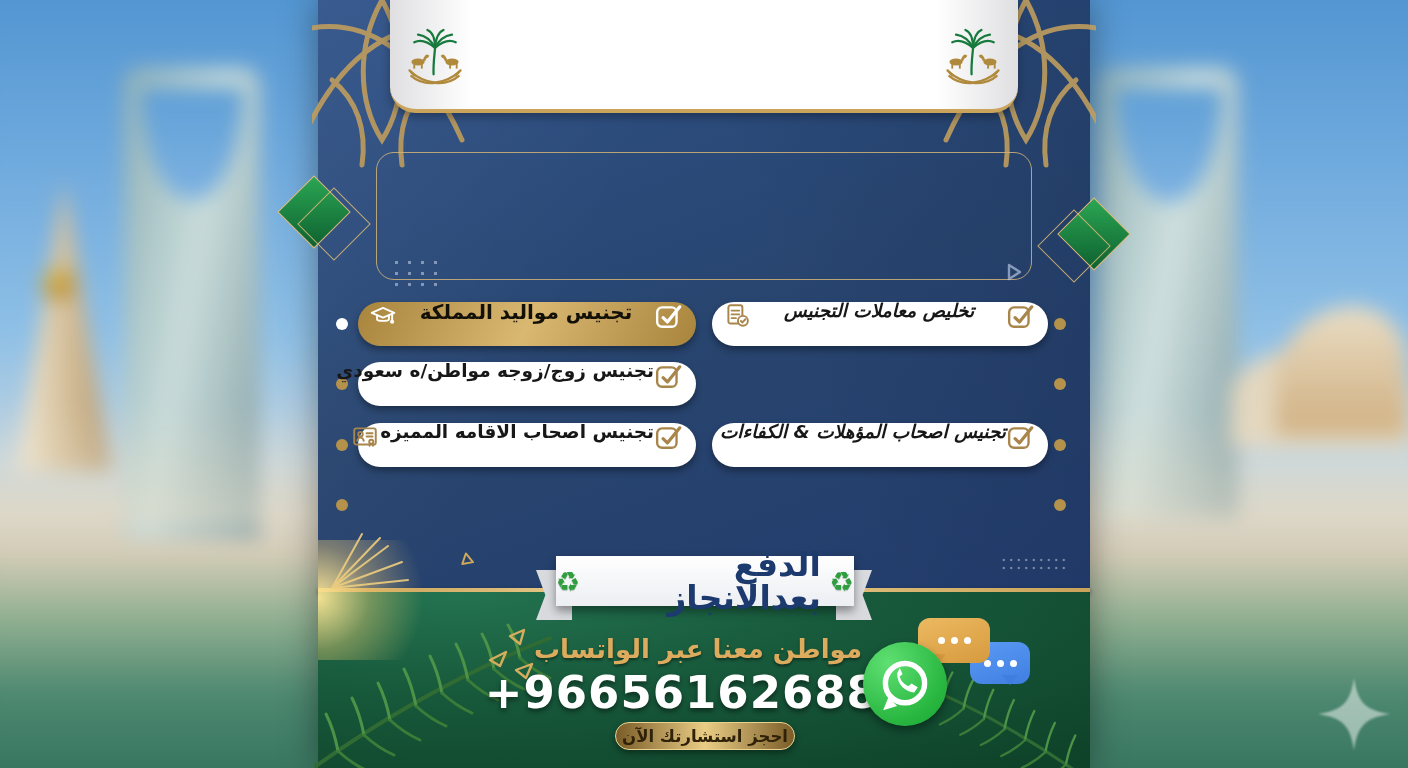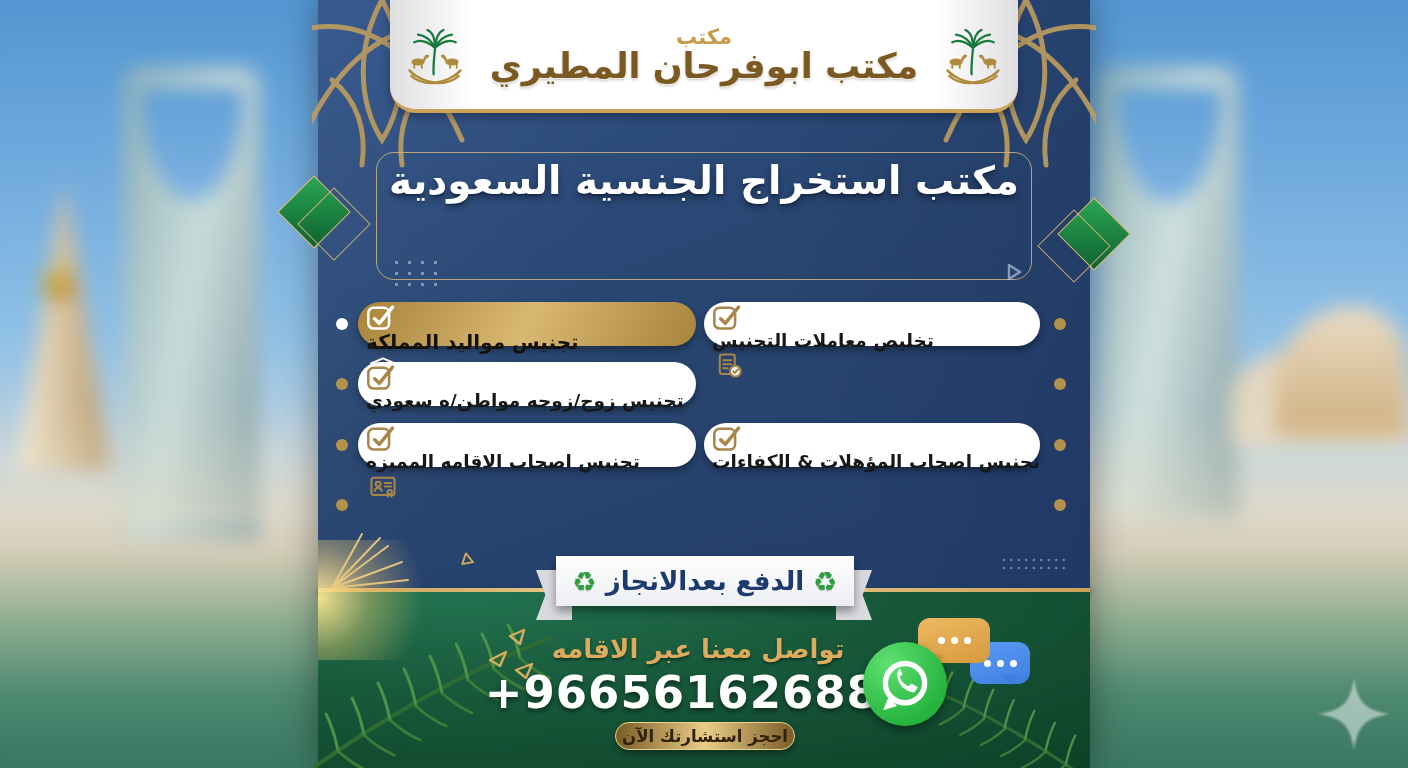--- a/index.html
+++ b/index.html
@@ -82,32 +82,32 @@
           background-image:radial-gradient(rgba(200,212,235,.55) 1.7px,transparent 1.9px);
           background-size:13px 11px;}
   .dots-b{position:absolute;left:682px;top:556px;width:66px;height:15px;
           background-image:radial-gradient(rgba(255,255,255,.42) 1.3px,transparent 1.5px);
           background-size:7.5px 8px;}
   .play-tri{position:absolute;left:686px;top:262px;}
   .mini-tri{position:absolute;left:142px;top:553px;transform:rotate(24deg);}
 
   
   .pill{position:absolute;height:44px;border-radius:22px;background:#ffffff;
-        box-shadow:0 4px 7px rgba(0,0,0,.35);display:flex;align-items:flex-end;
-        padding:0 8px;direction:rtl;flex-direction:column;}
+        box-shadow:0 4px 7px rgba(0,0,0,.35);display:flex;align-items:flex-start;
+        padding:0 8px;direction:rtl;}
   .pill .chk{flex:0 0 30px;height:28px;color:#a8854a;margin-right:4px;}
   .pill .lbl{flex:1;text-align:center;font-size:18.5px;font-weight:bold;color:#171717;
              white-space:nowrap;line-height:1;}
   .pill .ic{flex:0 0 30px;height:28px;color:#a8854a;margin-left:2px;}
   .pill .ic.empty{flex:0 0 10px;}
   .pill-gold{background:linear-gradient(115deg,#a8843c 0%,#d9b872 50%,#a8843c 100%);}
   .pill-gold .chk,.pill-gold .ic{color:#ffffff;}
   .pill-gold .lbl{color:#131008;font-size:20px;}
   .col-l{left:40px;width:338px;}
-  .col-r{left:386px;width:336px;}
+  .col-r{left:394px;width:336px;font-style:italic;}
   .r1{top:302px;} .r2{top:362px;} .r3{top:423px;} .r4{top:483px;}
   .bullet{position:absolute;width:12px;height:12px;border-radius:50%;}
   .b-gold{background:#b5924c;} .b-white{background:#ffffff;}
   .bl{left:18px;} .br{left:736px;}
   .bt1{top:318px;} .bt2{top:378px;} .bt3{top:439px;} .bt4{top:499px;}
 
   
   .goldline{position:absolute;left:0;top:588px;width:100%;height:4px;
             background:linear-gradient(90deg,#c49a50,#eed393 40%,#caa35a);
             box-shadow:0 2px 4px rgba(0,0,0,.45);}
@@ -118,21 +118,21 @@
   .rays{position:absolute;left:0;top:528px;}
 
   
   .ribbon-tail{position:absolute;top:570px;width:36px;height:50px;background:#d8dade;}
   .rt-l{left:218px;clip-path:polygon(0 0,100% 0,100% 100%,0 100%,26% 50%);}
   .rt-r{left:518px;clip-path:polygon(0 0,100% 0,74% 50%,100% 100%,0 100%);}
   .ribbon{position:absolute;left:238px;top:556px;width:298px;height:50px;
           background:linear-gradient(180deg,#ffffff 0%,#eceef2 100%);
           box-shadow:0 5px 9px rgba(0,0,0,.4);
           display:flex;align-items:center;justify-content:center;gap:9px;direction:rtl;}
-  .ribbon .txt{font-size:26px;font-weight:bold;color:#1c3a6e;line-height:1;}
+  .ribbon .txt{font-size:33px;font-weight:bold;color:#1c3a6e;line-height:1;}
   .recycle{font-size:27px;line-height:1;color:#2e9e3f;font-weight:bold;
            text-shadow:0 1px 1px rgba(0,60,0,.3);}
 
   
   .wa-label{position:absolute;left:90px;top:634px;width:580px;text-align:center;
             font-size:26px;font-weight:bold;color:#dcab5d;direction:rtl;
             text-shadow:0 2px 3px rgba(0,0,0,.45);}
   .phone{position:absolute;left:90px;top:666px;width:580px;text-align:center;
          font-size:45px;font-weight:bold;color:#ffffff;letter-spacing:1px;
          text-shadow:0 3px 5px rgba(0,0,0,.45);direction:ltr;}
@@ -230,24 +230,20 @@
           <rect x="50" y="38" width="2" height="6"></rect>
             <rect x="57" y="38" width="2" height="6"></rect>
         </g>
         <g fill="none" stroke="#b08a3c" stroke-width="2.6" stroke-linecap="round">
           <path d="M10 48 C24 60 46 64 60 52"></path>
             <path d="M60 48 C46 60 24 64 10 52"></path>
           <path d="M8 46 l5 5"></path>
             <path d="M62 46 l-5 5"></path>
         </g>
       </svg>
-      <div class="banner-text">
-        <div class="kicker">مكتب</div>
-        <div class="office-name">مكتب ابوفرحان المطيري</div>
-      </div>
       <svg class="emblem emblem-r" viewBox="0 0 70 74">
         <g fill="none" stroke="#177a3d" stroke-width="2.4" stroke-linecap="round">
           <path d="M35 23 C34 33 33 41 33.5 50"></path>
           <path d="M35 22 C27 15 19 13 13 16"></path>
             <path d="M35 22 C30 12 24 9 17 8"></path>
             <path d="M35 22 C35 10 32 5 27 3"></path>
           <path d="M35 22 C43 15 51 13 57 16"></path>
             <path d="M35 22 C40 12 46 9 53 8"></path>
             <path d="M35 22 C36 10 39 5 44 3"></path>
         </g>
@@ -264,21 +260,20 @@
         <g fill="none" stroke="#b08a3c" stroke-width="2.6" stroke-linecap="round">
           <path d="M10 48 C24 60 46 64 60 52"></path>
             <path d="M60 48 C46 60 24 64 10 52"></path>
           <path d="M8 46 l5 5"></path>
             <path d="M62 46 l-5 5"></path>
         </g>
       </svg>
     </div>
 
     <div class="headline-frame"></div>
-    <div class="title1" dir="rtl">مكتب استخراج الجنسية السعودية</div>
 
     <div class="dots-a"></div>
     <svg class="play-tri" width="20" height="20" viewBox="0 0 20 20">
       <path d="M5 3 L16 10 L5 17 Z" fill="none" stroke="rgba(190,205,230,.65)" stroke-width="2.4" stroke-linejoin="round"></path>
     </svg>
     <svg class="mini-tri" width="16" height="16" viewBox="0 0 16 16">
       <path d="M3 2 L13 7 L4 13 Z" fill="none" stroke="#cfa85a" stroke-width="2" stroke-linejoin="round"></path>
     </svg>
 
     <span class="bullet b-white bl bt1"></span>
@@ -419,21 +414,21 @@
       <span class="txt">الدفع بعدالانجاز</span>
       <span class="recycle">♻</span>
     </div>
 
     <svg class="sketch" width="62" height="56" viewBox="0 0 62 56" fill="none" stroke="#d4ad5e" stroke-width="2.4" stroke-linejoin="round">
       <path d="M4 34 L20 26 L14 40 Z"></path>
       <path d="M24 10 L38 4 L34 18 Z"></path>
       <path d="M30 44 L46 38 L40 52 Z"></path>
     </svg>
 
-    <div class="wa-label">تواصل معنا عبر الاقامه</div>
+    <div class="wa-label">مواطن معنا عبر الواتساب</div>
     <div class="phone">+966561626883</div>
     <div class="cta">احجز استشارتك الآن</div>
 
     <div class="bubble bub-blue">
       <div class="bub-dots">
           <i></i>
           <i></i>
           <i></i>
         </div>
     </div>

